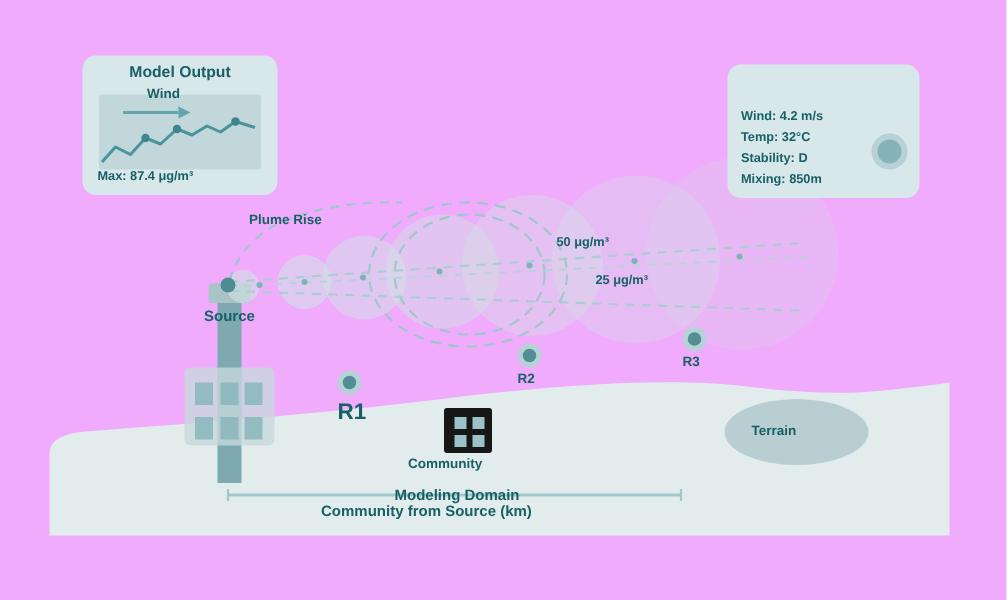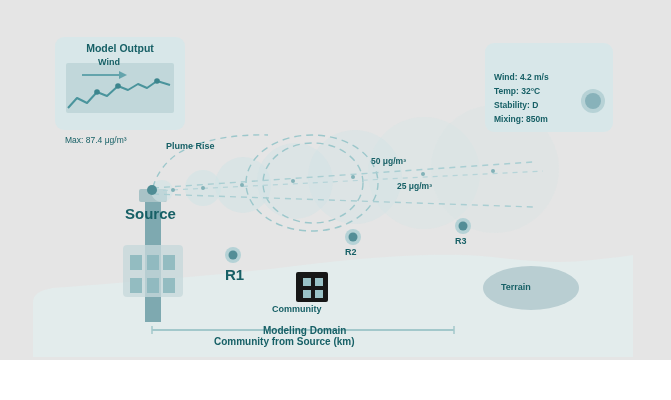--- a/index.html
+++ b/index.html
@@ -1,37 +1,37 @@
 <!DOCTYPE html>
 <html><head>
 <meta charset="utf-8">
 <style>
   html,body{margin:0;padding:0;background:#ffffff;}
   .canvas{
-    position:relative;width:671px;height:360px;background:#e5e5e5;overflow:hidden;
+    position:relative;width:671px;height:400px;background:#f0abfc;overflow:hidden;
     font-family:"Liberation Sans", sans-serif;
   }
   .layer{position:absolute;left:0;top:0;}
   .lbl{
     position:absolute;font-weight:bold;color:#176066;white-space:nowrap;line-height:1.1;
   }
   .panel{
     position:absolute;background:#d8e7e9;border-radius:9px;
   }
   .panel-title{
     position:absolute;left:0;right:0;text-align:center;font-weight:bold;color:#176066;font-size:10.5px;
   }
   .chart-area{
     position:absolute;left:11px;top:26px;width:108px;height:50px;background:#c1d7da;border-radius:2px;
   }
   .wind-label{
     position:absolute;left:0;top:20px;width:108px;text-align:center;
     font-size:9px;font-weight:bold;color:#176066;z-index:2;
   }
-  .max-label{position:absolute;left:10px;top:98px;font-size:8.5px;font-weight:normal;color:#176066;}
+  .max-label{position:absolute;left:10px;top:75px;font-size:8.5px;font-weight:bold;color:#176066;}
   .met-row{position:absolute;left:9px;font-size:8.5px;font-weight:bold;color:#176066;}
   .met-icon-outer{position:absolute;left:96px;top:46px;width:24px;height:24px;border-radius:50%;background:#b7d2d6;}
   .met-icon-inner{position:absolute;left:4px;top:4px;width:16px;height:16px;border-radius:50%;background:#88b2ba;}
   .center{text-align:left;}
 </style>
 </head>
 <body>
 
 <div class="canvas">
 
@@ -135,21 +135,21 @@
     <div class="met-row" style="top:29px;">Wind: 4.2 m/s</div>
     <div class="met-row" style="top:43px;">Temp: 32°C</div>
     <div class="met-row" style="top:57px;">Stability: D</div>
     <div class="met-row" style="top:71px;">Mixing: 850m</div>
     <div class="met-icon-outer">
       <div class="met-icon-inner"></div>
     </div>
   </div>
 
   <div class="lbl" style="left:166px;top:142px;font-size:9px;">Plume Rise</div>
-  <div class="lbl" style="left:125px;top:206px;font-size:15px;">Source</div>
+  <div class="lbl" style="left:136px;top:206px;font-size:10px;">Source</div>
   <div class="lbl" style="left:371px;top:157px;font-size:8.5px;">50 μg/m³</div>
   <div class="lbl" style="left:397px;top:182px;font-size:8.5px;">25 μg/m³</div>
   <div class="lbl center" style="left:225px;top:267px;width:16px;font-size:15px;">R1</div>
   <div class="lbl center" style="left:345px;top:248px;width:16px;font-size:9px;">R2</div>
   <div class="lbl center" style="left:455px;top:237px;width:16px;font-size:9px;">R3</div>
   <div class="lbl center" style="left:272px;top:305px;width:60px;font-size:9px;">Community</div>
   <div class="lbl center" style="left:501px;top:283px;width:60px;font-size:9px;">Terrain</div>
   <div class="lbl center" style="left:263px;top:325px;width:140px;font-size:10px;">Modeling Domain</div>
   <div class="lbl center" style="left:214px;top:336px;width:180px;font-size:10px;">Community from Source (km)</div>
 

